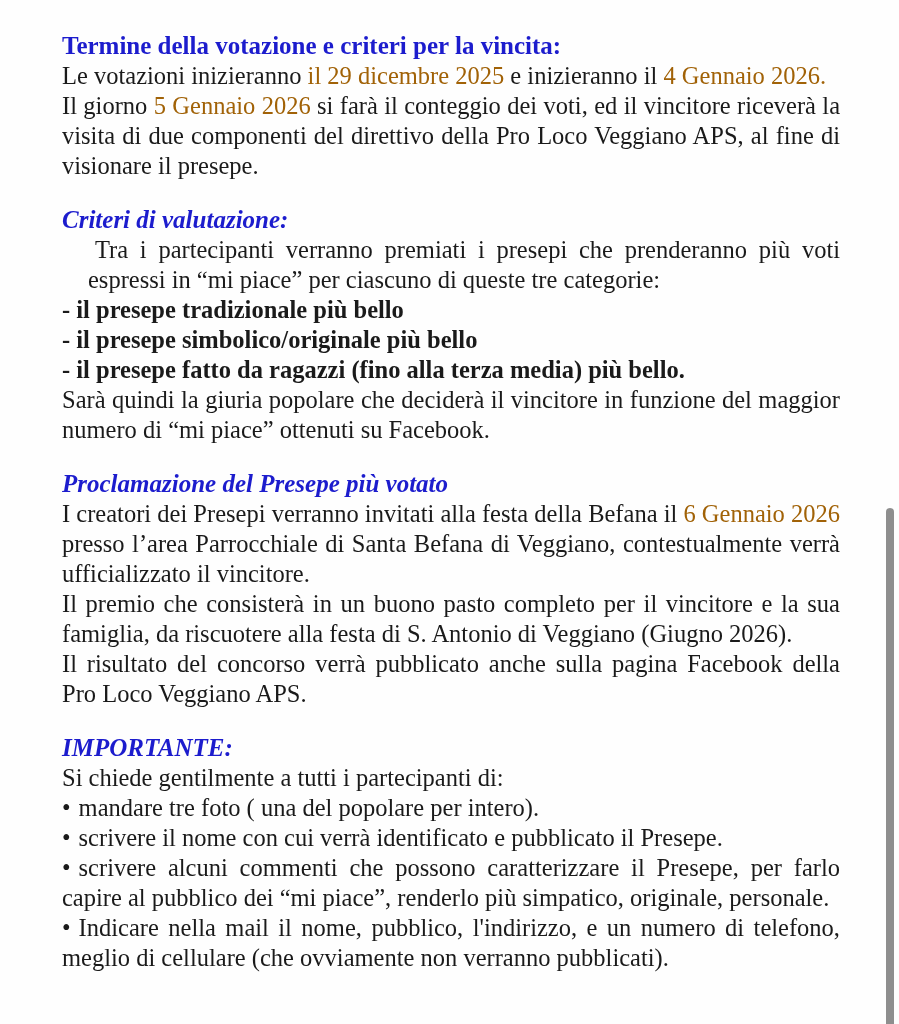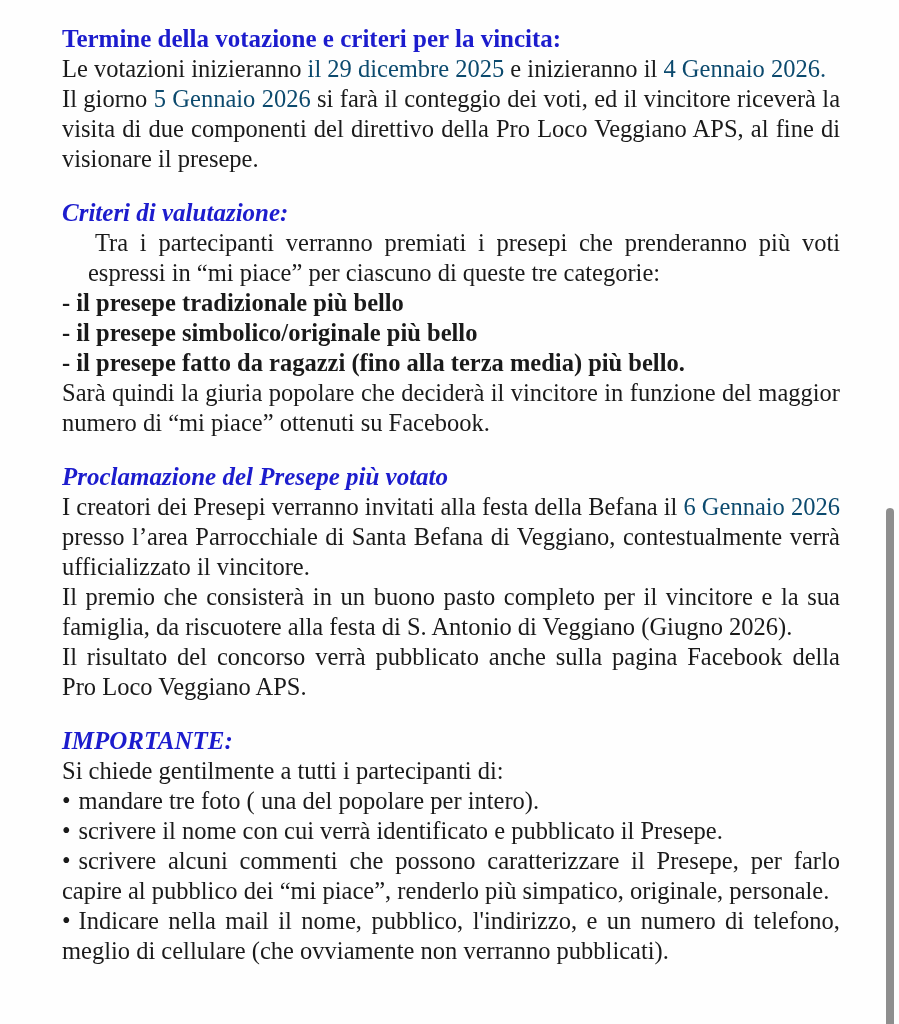--- a/index.html
+++ b/index.html
@@ -9,21 +9,21 @@
   body {
     width: 899px;
     height: 1024px;
     background: #fefefe;
     overflow: hidden;
     position: relative;
     font-family: "Liberation Serif", "DejaVu Serif", serif;
   }
   .page {
     position: absolute;
-    top: 8px;
+    top: 15px;
     left: 0;
     width: 899px;
     box-sizing: border-box;
     padding: 16px 59px 0 62px;
     color: #1a1a1a;
   }
   .heading {
     font-size: 25px;
     line-height: 30px;
     font-weight: bold;
@@ -41,21 +41,21 @@
     color: #1a1a1a;
   }
   p.just {
     text-align: justify;
   }
   p.ind {
     text-indent: 7px;
     margin-left: 26px;
   }
   .red {
-    color: #0c4a6e;
+    color: #a16207;
   }
   .bold-line {
     font-weight: bold;
   }
   .bullet {
     margin-right: 8px;
   }
   .scrollbar-track {
     position: absolute;
     top: 0;

